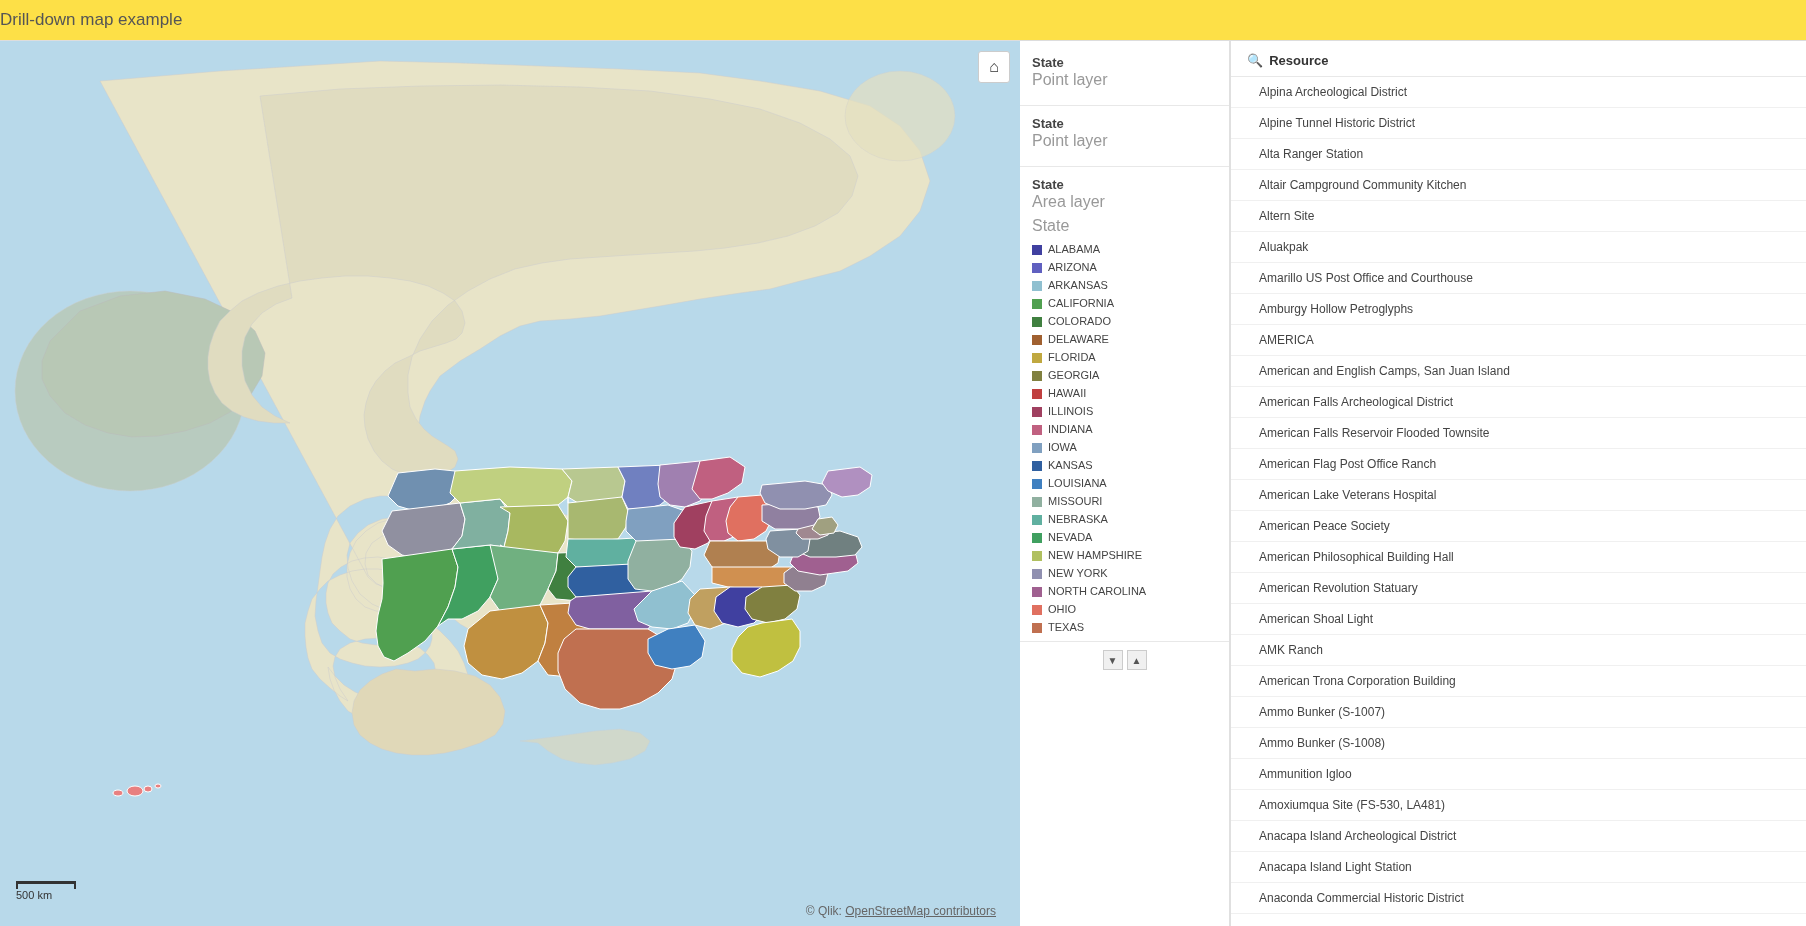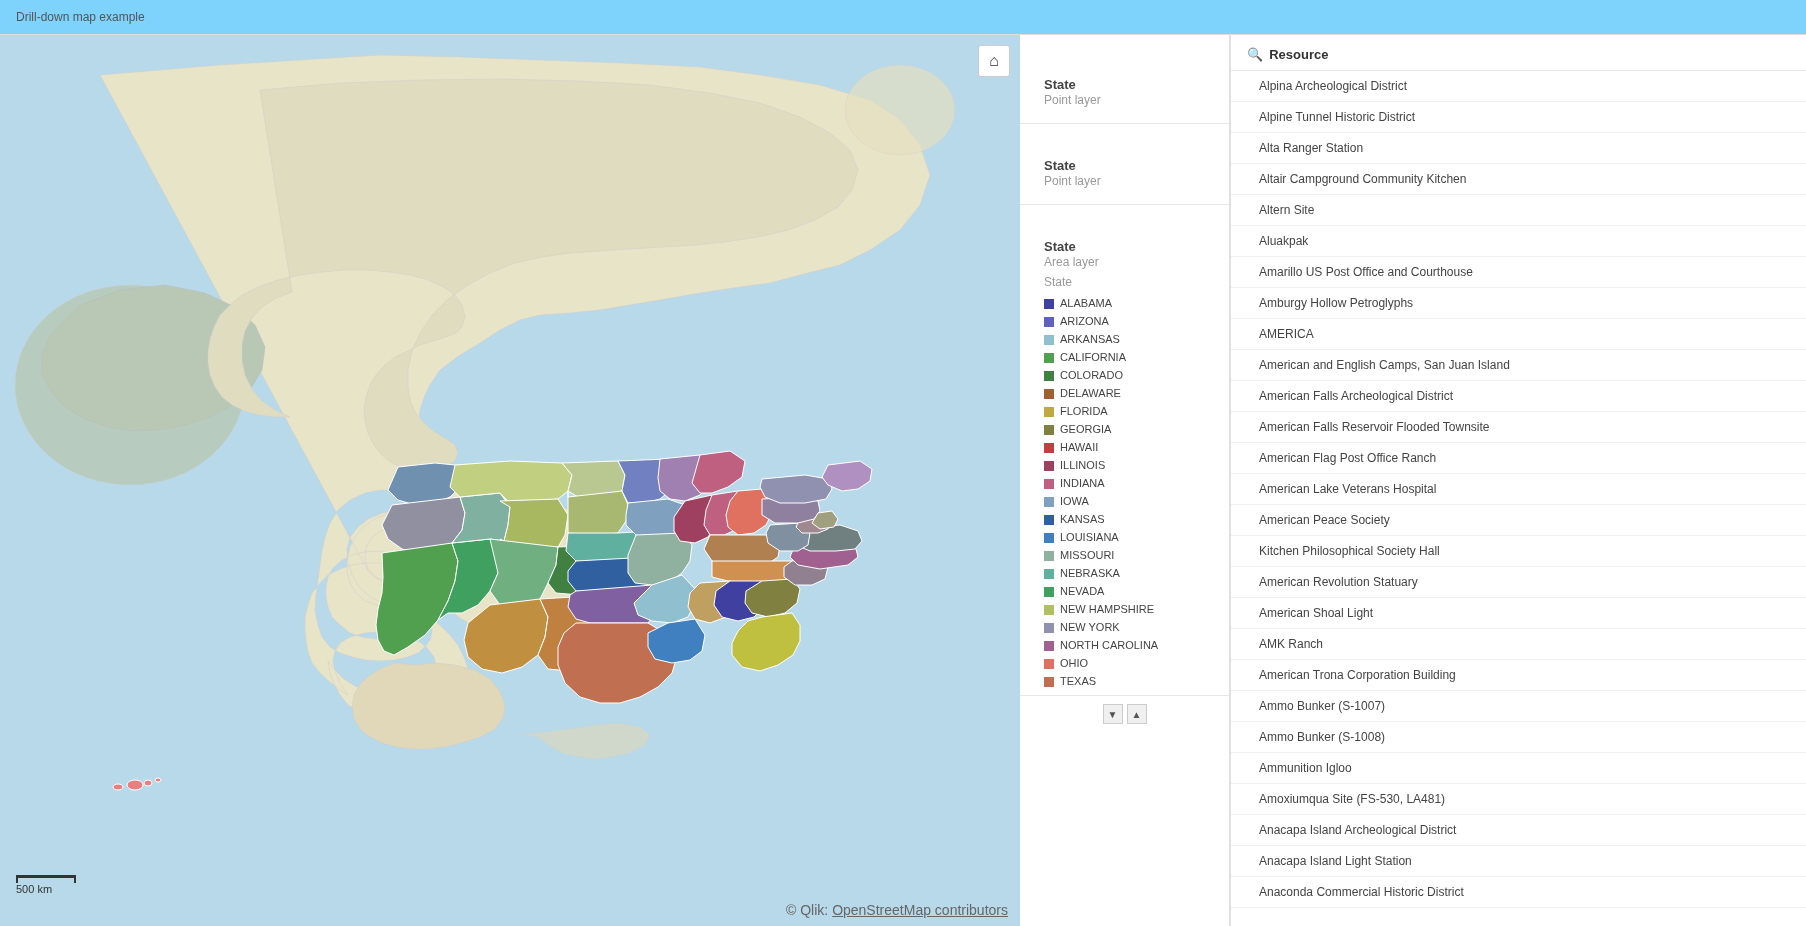--- a/index.html
+++ b/index.html
@@ -1,22 +1,22 @@
 <!DOCTYPE html>
 <html><head>
   <meta charset="utf-8">
   <style>
     * { margin: 0; padding: 0; box-sizing: border-box; }
     body { font-family: 'Arial', sans-serif; background: #f5f5f5; color: #333; width: 1806px; height: 926px; overflow: hidden; display: flex; flex-direction: column; }
 
     .page-title {
-      font-size: 12px;
+      font-size: 17px;
       color: #555;
-      padding: 10px 16px;
-      background: #7dd3fc;
+      padding: 10px 0;
+      background: #fde047;
       border-bottom: 1px solid #ddd;
     }
 
     .main-content {
       display: flex;
       flex: 1;
       overflow: hidden;
     }
 
     
@@ -39,51 +39,50 @@
       display: flex;
       align-items: center;
       justify-content: center;
       cursor: pointer;
       font-size: 16px;
     }
 
     .map-attribution {
       position: absolute;
       bottom: 8px;
-      right: 12px;
-      font-size: 14px;
+      right: 24px;
+      font-size: 12px;
       color: #666;
       text-align: center;
     }
     .map-attribution a { color: #666; text-decoration: underline; }
 
     
     .legend-panel {
       flex: 0 0 210px;
       background: white;
       border-right: 1px solid #e0e0e0;
       padding: 8px 0;
       overflow-y: auto;
       font-size: 11px;
     }
 
     .legend-section {
-      padding: 6px 24px;
-      margin-top: 28px;
+      padding: 6px 12px;
     }
 
     .legend-title {
       font-size: 13px;
       font-weight: bold;
       color: #444;
       margin-bottom: 1px;
     }
 
     .legend-subtitle {
-      font-size: 12px;
+      font-size: 16px;
       color: #999;
       margin-bottom: 6px;
     }
 
     .legend-divider {
       border: none;
       border-top: 1px solid #e8e8e8;
       margin: 4px 0;
     }
 
@@ -462,21 +461,21 @@
         <div class="resource-item">Aluakpak</div>
         <div class="resource-item">Amarillo US Post Office and Courthouse</div>
         <div class="resource-item">Amburgy Hollow Petroglyphs</div>
         <div class="resource-item">AMERICA</div>
         <div class="resource-item">American and English Camps, San Juan Island</div>
         <div class="resource-item">American Falls Archeological District</div>
         <div class="resource-item">American Falls Reservoir Flooded Townsite</div>
         <div class="resource-item">American Flag Post Office Ranch</div>
         <div class="resource-item">American Lake Veterans Hospital</div>
         <div class="resource-item">American Peace Society</div>
-        <div class="resource-item">Kitchen Philosophical Society Hall</div>
+        <div class="resource-item">American Philosophical Building Hall</div>
         <div class="resource-item">American Revolution Statuary</div>
         <div class="resource-item">American Shoal Light</div>
         <div class="resource-item">AMK Ranch</div>
         <div class="resource-item">American Trona Corporation Building</div>
         <div class="resource-item">Ammo Bunker (S-1007)</div>
         <div class="resource-item">Ammo Bunker (S-1008)</div>
         <div class="resource-item">Ammunition Igloo</div>
         <div class="resource-item">Amoxiumqua Site (FS-530, LA481)</div>
         <div class="resource-item">Anacapa Island Archeological District</div>
         <div class="resource-item">Anacapa Island Light Station</div>

